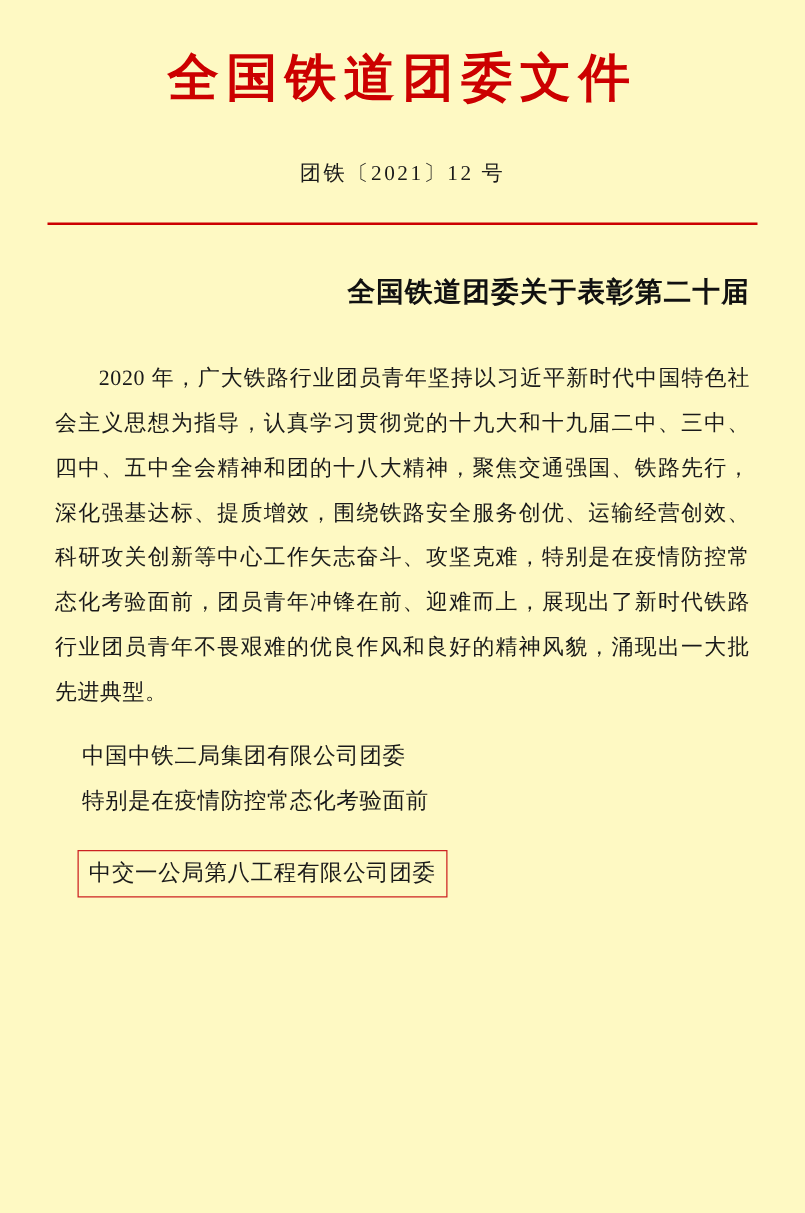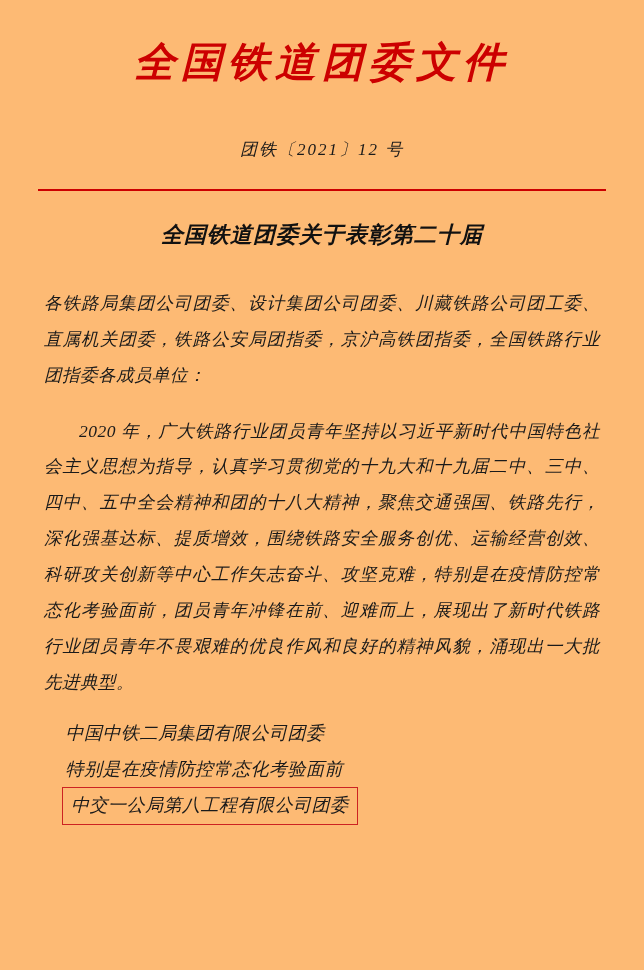--- a/index.html
+++ b/index.html
@@ -13,55 +13,54 @@
     overflow: hidden;
     font-family: "Liberation Serif", "DejaVu Serif", serif;
     color: #1a1a1a;
   }
   .page {
     position: relative;
     width: 644px;
     height: 970px;
     box-sizing: border-box;
     padding: 0 44px;
-    background: #fdba74;
-    font-style: italic;
+    background: #fef9c3;
   }
   .doc-title {
     text-align: center;
     color: #cc0000;
     font-weight: bold;
     font-size: 41px;
     letter-spacing: 6px;
     line-height: 1.2;
     padding-top: 38px;
     white-space: nowrap;
     font-family: "Liberation Serif", "DejaVu Serif", serif;
   }
   .doc-number {
     text-align: center;
     font-size: 17px;
     letter-spacing: 2px;
-    margin-top: 51px;
+    margin-top: 40px;
     color: #1a1a1a;
   }
   .red-rule {
     height: 2px;
     background: #cc0000;
     margin-top: 28px;
     margin-left: -6px;
     margin-right: -6px;
   }
   .headline {
-    text-align: center;
+    text-align: right;
     font-weight: bold;
     font-size: 22px;
     line-height: 1.85;
     letter-spacing: 1px;
-    margin-top: 24px;
+    margin-top: 34px;
     color: #111;
   }
   .headline div {
     white-space: nowrap;
   }
   .body-block {
     margin-top: 30px;
   }
   .para {
     font-size: 17.5px;
@@ -85,21 +84,21 @@
     text-indent: 1.2em;
     color: #1a1a1a;
     display: block;
   }
   .list-item.boxed {
     display: inline-block;
     text-indent: 0;
     border: 1.5px solid #cc2222;
     padding: 1px 8px 2px 8px;
     margin-left: 18px;
-    margin-top: 0;
+    margin-top: 22px;
     line-height: 1.85;
   }
   .boxed-wrap {
     display: block;
   }
 </style>
 </head>
 <body>
 
 <div class="page">
@@ -108,21 +107,20 @@
 
   <div class="doc-number">团铁〔2021〕12 号</div>
 
   <div class="red-rule"></div>
 
   <div class="headline">
     <div>全国铁道团委关于表彰第二十届</div>
   </div>
 
   <div class="body-block">
-    <div class="para">各铁路局集团公司团委、设计集团公司团委、川藏铁路公司团工委、直属机关团委，铁路公安局团指委，京沪高铁团指委，全国铁路行业团指委各成员单位：</div>
     <div class="para indent">2020 年，广大铁路行业团员青年坚持以习近平新时代中国特色社会主义思想为指导，认真学习贯彻党的十九大和十九届二中、三中、四中、五中全会精神和团的十八大精神，聚焦交通强国、铁路先行，深化强基达标、提质增效，围绕铁路安全服务创优、运输经营创效、科研攻关创新等中心工作矢志奋斗、攻坚克难，特别是在疫情防控常态化考验面前，团员青年冲锋在前、迎难而上，展现出了新时代铁路行业团员青年不畏艰难的优良作风和良好的精神风貌，涌现出一大批先进典型。</div>
 
     <div class="list">
       <span class="list-item">中国中铁二局集团有限公司团委</span>
       <span class="list-item">特别是在疫情防控常态化考验面前</span>
       <span class="boxed-wrap">
         <span class="list-item boxed">中交一公局第八工程有限公司团委</span>
       </span>
     </div>
   </div>

